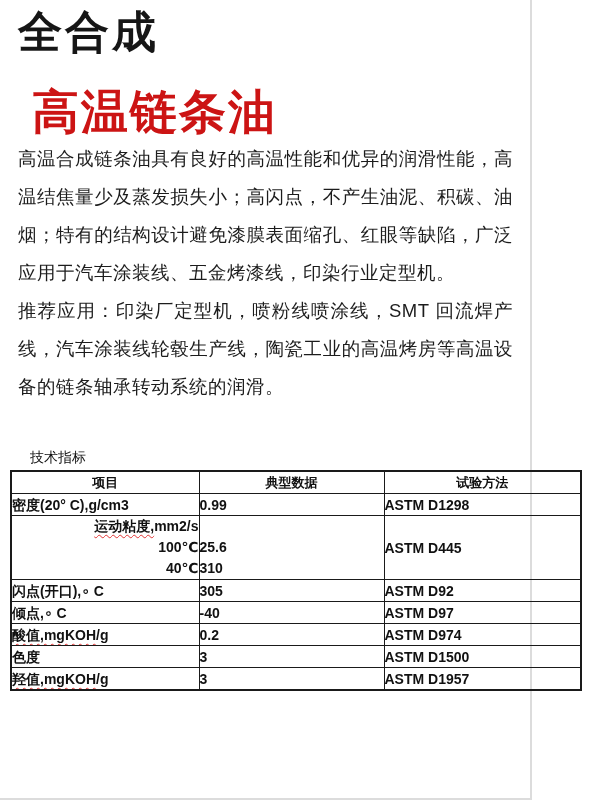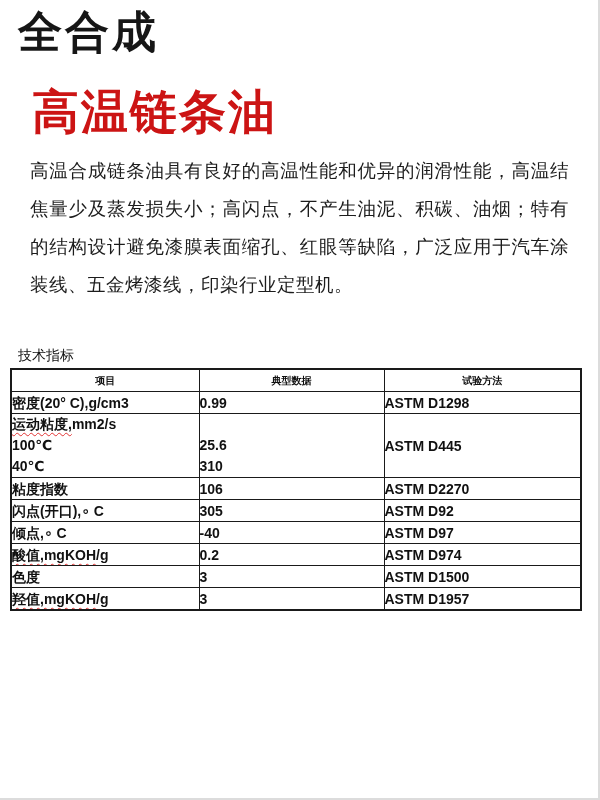--- a/index.html
+++ b/index.html
@@ -2,75 +2,76 @@
 <html style="--title_red: #cc1414; --squiggle: #e23434;"><head>
 <meta charset="utf-8">
 <style>
   html,body{margin:0;padding:0;}
   body{
     width:600px;height:800px;background:#ffffff;
     font-family:"Liberation Sans","DejaVu Sans",sans-serif;
     color:#1c1c1c;overflow:hidden;
   }
   .page{
-    box-sizing:border-box;width:600px;height:800px;
+    box-sizing:border-box;width:532px;height:800px;
     padding:6px 17px 0 18px;background:#fff;
     border-right:2px solid #dcdcdc;border-bottom:2px solid #dcdcdc;
   }
   .title-black{
     margin:0;font-size:44px;line-height:52px;font-weight:700;
     color:#161616;letter-spacing:3px;
   }
   .title-red{
     margin:26px 14px 0;font-size:47px;line-height:56px;font-weight:700;
     color:var(--title_red,#cc1414);letter-spacing:2px;
   }
   .perf-heading{
     margin:32px 0 0;font-size:19px;line-height:38px;color:#1c1c1c;
   }
   .para{
-    margin:12px;font-size:18.5px;line-height:38px;color:#1c1c1c;
+    margin:0;font-size:18.5px;line-height:38px;color:#1c1c1c;
     text-align:justify;letter-spacing:0.5px;
   }
   .tcap{
-    margin:42px 0 0;font-size:14px;line-height:18px;color:#111;font-weight:400;
+    margin:42px 12px 0;font-size:14px;line-height:18px;color:#111;font-weight:400;
   }
   table.spec{
     margin:4px 0 0 -8px;border-collapse:collapse;table-layout:fixed;
     width:570px;font-size:14px;font-weight:700;color:#111;
     border:2px solid #1a1a1a;
   }
   table.spec th,table.spec td{
     border:1px solid #1a1a1a;padding:0;height:21px;line-height:20px;
     overflow:hidden;white-space:nowrap;
   }
-  table.spec th{text-align:center;font-size:10px;}
+  table.spec th{text-align:center;font-size:13px;}
   td.item{text-align:left;padding-left:6px;margin-top:6px;}
   td.val,td.method{text-align:left;}
   td.multi{vertical-align:top;}
   .tline{height:21px;line-height:21px;}
-  td.multi.item .tline{padding-left:0;}
+  td.multi.item .tline{padding-left:0;text-align:right;}
   .wavy{
     text-decoration:underline;
     text-decoration-style:wavy;
     text-decoration-color:var(--squiggle,#e23434);
     text-decoration-thickness:1px;
     text-underline-offset:3px;
     text-decoration-skip-ink:none;
   }
 </style>
 </head>
 <body>
 
 <div class="page">
 
   <h1 class="title-black">全合成</h1>
   <h2 class="title-red">高温链条油</h2>
 
   <p class="para">高温合成链条油具有良好的高温性能和优异的润滑性能，高温结焦量少及蒸发损失小；高闪点，不产生油泥、积碳、油烟；特有的结构设计避免漆膜表面缩孔、红眼等缺陷，广泛应用于汽车涂装线、五金烤漆线，印染行业定型机。</p>
+  <p class="para">推荐应用：印染厂定型机，喷粉线喷涂线，SMT 回流焊产线，汽车涂装线轮毂生产线，陶瓷工业的高温烤房等高温设备的链条轴承转动系统的润滑。</p>
 
   <p class="tcap">技术指标</p>
 
   <table class="spec">
     <colgroup>
       <col style="width:188px">
         <col style="width:185px">
         <col style="width:197px">
     </colgroup>
     <thead>
@@ -94,25 +95,20 @@
           <div class="tline">40℃</div>
         </td>
         <td class="val multi">
           <div class="tline"></div>
           <div class="tline">25.6</div>
           <div class="tline">310</div>
         </td>
         <td class="method">ASTM D445</td>
       </tr>
 
-      <tr>
-        <td class="item"><span>粘度指数</span><span class="wavy"></span><span></span></td>
-        <td class="val">106</td>
-        <td class="method">ASTM D2270</td>
-      </tr>
 
       <tr>
         <td class="item"><span>闪点(开口),∘ C</span><span class="wavy"></span><span></span></td>
         <td class="val">305</td>
         <td class="method">ASTM D92</td>
       </tr>
 
       <tr>
         <td class="item"><span>倾点,∘ C</span><span class="wavy"></span><span></span></td>
         <td class="val">-40</td>

